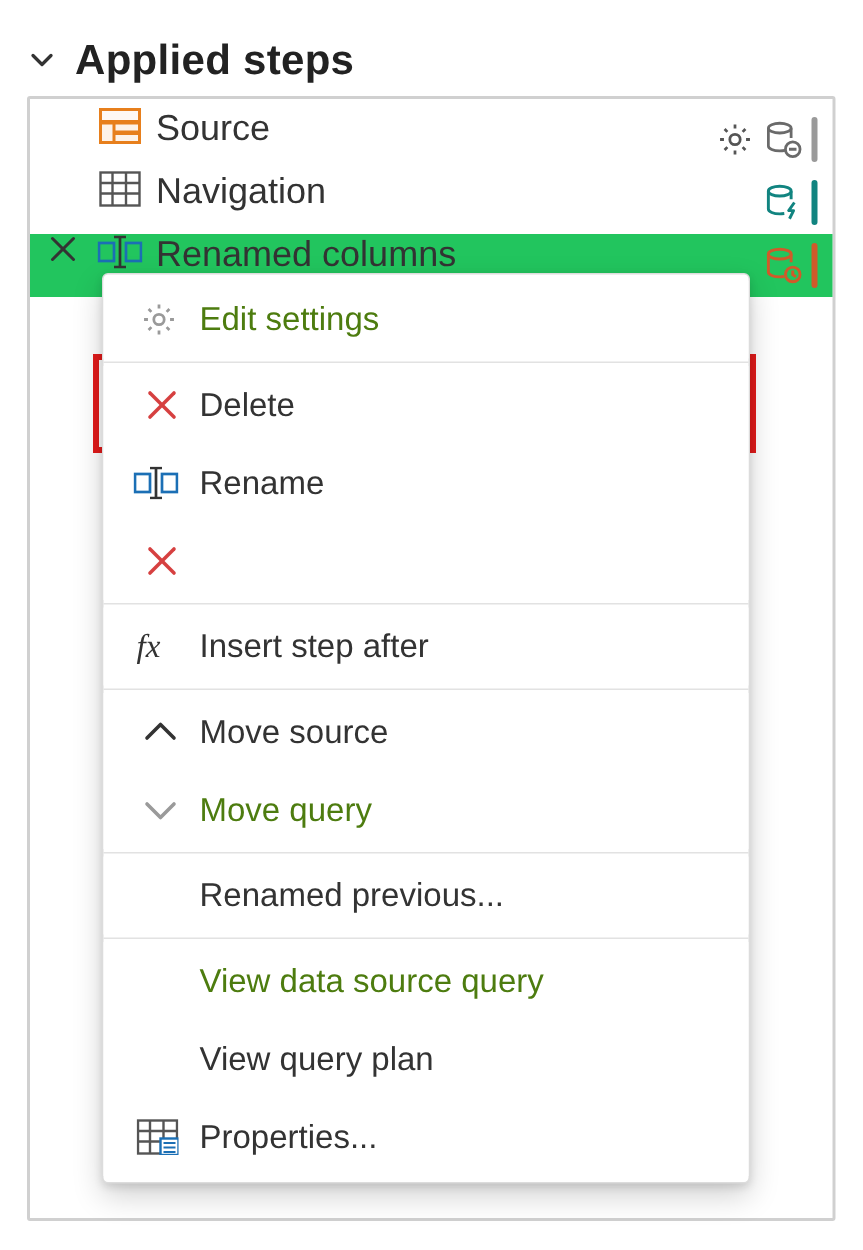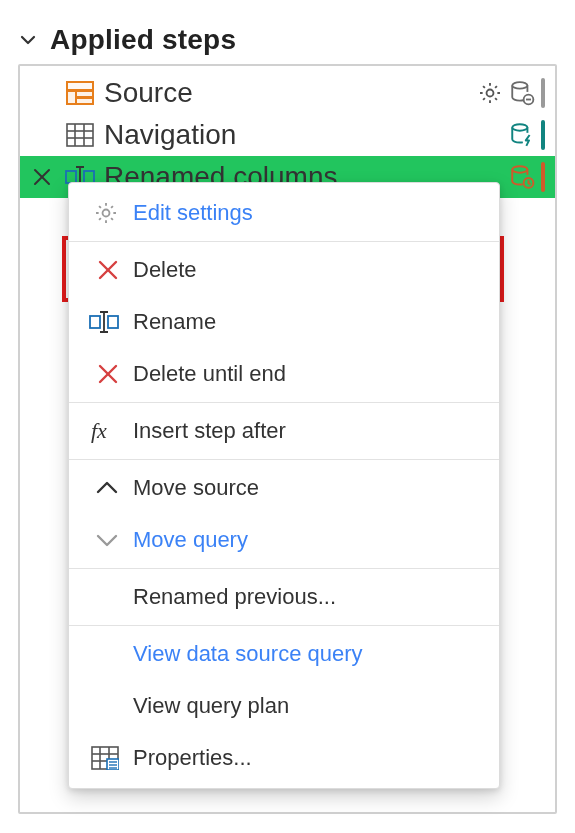--- a/index.html
+++ b/index.html
@@ -35,25 +35,24 @@
   }
   .steps-box {
     border: 2px solid #d0d0d0;
     border-radius: 2px;
     min-height: 740px;
     padding-top: 6px;
     position: relative;
   }
   .step-row {
     display: flex;
-    align-items: center;
     height: 42px;
     padding: 0 10px 0 8px;
     gap: 8px;
-    font-size: 28px;
+    font-size: 24px;
     color: #333;
   }
   .step-row .left-icon-slot {
     width: 28px;
     display:flex;
     justify-content:center;
   }
   .step-row .type-icon-slot {
     width: 32px;
     display:flex;
@@ -103,21 +102,21 @@
     gap: 14px;
     font-size: 22px;
     color: #333;
     background: #fff;
   }
   .ctx-item .icon-slot {
     width: 36px;
     display:flex;
     justify-content:flex-end;
   }
-  .ctx-item.disabled { color: #3b82f6; }
+  .ctx-item.disabled { color: #4d7c0f; }
   .ctx-sep {
     height: 1px;
     background: #e2e2e2;
     margin: 2px 0;
   }
   .highlight-box {
     position:absolute;
     border: 4px solid #e21b1b;
     pointer-events:none;
     box-sizing:border-box;
@@ -285,21 +284,20 @@
 
       <div class="ctx-item">
         <span class="icon-slot">
           <svg width="22" height="22" viewBox="0 0 22 22">
               <g stroke="#d64040" stroke-width="2.4" stroke-linecap="round">
                 <line x1="3" y1="3" x2="19" y2="19"></line>
                 <line x1="19" y1="3" x2="3" y2="19"></line>
               </g>
             </svg>
         </span>
-        <span>Delete until end</span>
       </div>
 
       <div class="ctx-sep"></div>
 
       <div class="ctx-item">
         <span class="icon-slot">
           <svg width="28" height="24" viewBox="0 0 28 24">
               <text x="0" y="19" font-family="Georgia, 'Times New Roman', serif" font-style="italic" font-size="22" fill="#333">fx</text>
             </svg>
         </span>

